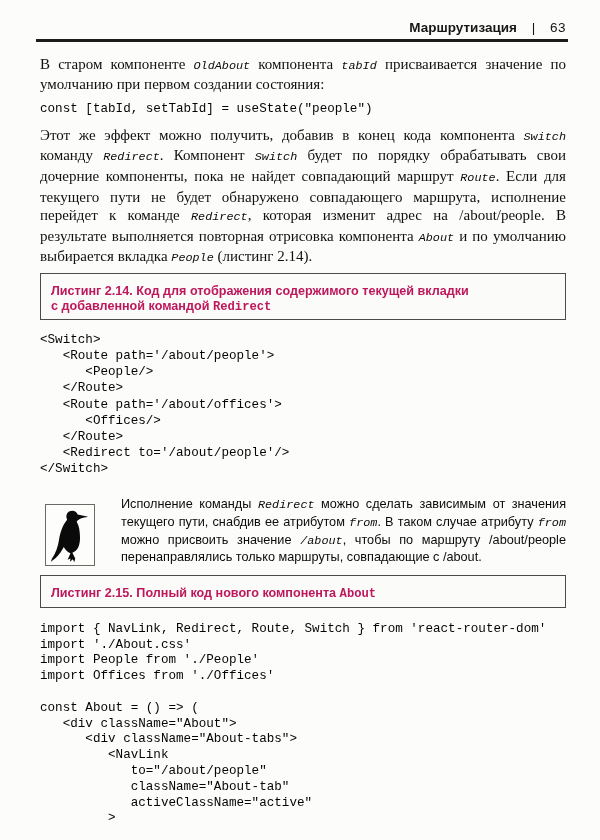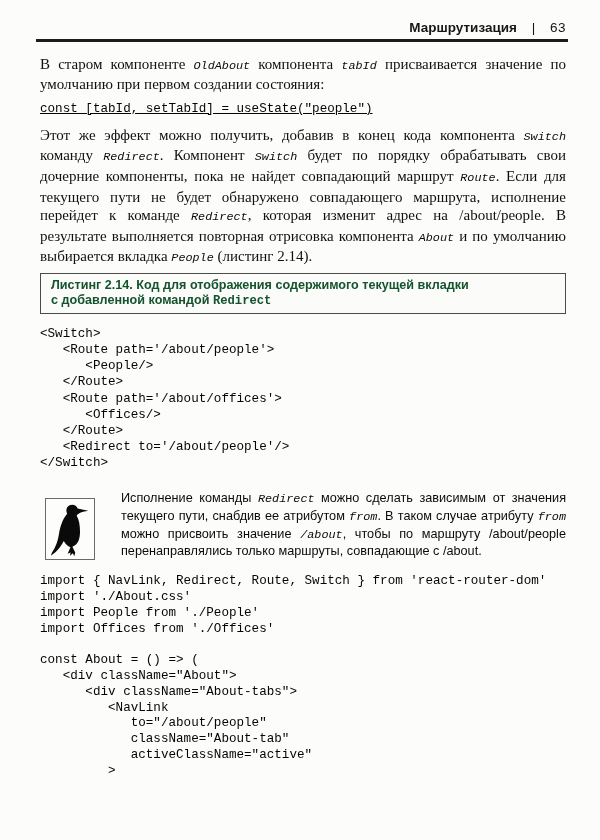--- a/index.html
+++ b/index.html
@@ -41,32 +41,32 @@
   }
   
   pre.codeblock{
     margin:12px 0 0 0;
     font-family:"Liberation Mono", monospace;
     font-size:12.6px;
     line-height:16.1px;
     color:#050505;
     white-space:pre;
   }
-  pre.codeblock.small{margin-top:7px;text-decoration:underline;}
+  pre.codeblock.small{margin-top:7px;}
   
   .listing-box{
     margin-top:5px;
     border:1.5px solid #4b4b47;
     background:#fbfbf9;
-    padding:4px 10px 5px 10px;
+    padding:10px 10px 5px 10px;
     font-family:"Liberation Sans", sans-serif;
     font-weight:bold;
     font-size:12.6px;
     line-height:14.6px;
-    color:#14532d;
+    color:#be185d;
   }
   .listing-box .mono{
     font-family:"Liberation Mono", monospace;
     font-size:12.2px;
     font-weight:bold;
   }
   .listing-box.mt8{margin-top:9px;}
   
   .note{
     margin-top:18px;
@@ -126,20 +126,23 @@
   <div class="note">
     <div class="note-icon">
       <svg width="42" height="54" viewBox="0 0 44 56" aria-hidden="true">
         <path fill="#0a0a0a" d="M41 9 L30 6.5 C29 2.5 24 1.5 21 3.5 C18 5.5 17.5 9 19 12 C14 18 11.5 26 10.5 33 C9.5 40 7 47 3 53 L2 56 L7 52 C10.5 48.5 13.5 44.5 15.5 40.5 C17 43.5 19.5 46 22.5 47 L19.5 54 L22.5 52.5 L22 56 L25 53.5 L26.5 56.5 L27.5 52.5 L24.5 46.5 C30 45 32.5 39 32.5 31 C32.5 24 31.5 18 29 14 C30.5 11.5 35 10 41 9 Z"></path>
       </svg>
     </div>
     <p class="note-text"><span>Исполнение команды </span><span class="mono">Redirect</span><span> можно сделать зависимым от значения текущего пути, снабдив ее атрибутом </span><span class="mono">from</span><span>. В таком случае атрибуту </span><span class="mono">from</span><span> можно присвоить значение </span><span class="mono">/about</span><span>, чтобы по маршруту /about/people перенаправлялись только маршруты, совпадающие с /about.</span></p>
   </div>
 
 
+  <div class="listing-box mt8">
+    <span><span>Листинг 2.15. Полный код нового компонента </span><span class="mono">About</span></span>
+  </div>
 
   <pre class="codeblock" style="margin-top:14px;line-height:15.8px">import { NavLink, Redirect, Route, Switch } from 'react-router-dom'
 import './About.css'
 import People from './People'
 import Offices from './Offices'
 
 const About = () =&gt; (
    &lt;div className="About"&gt;
       &lt;div className="About-tabs"&gt;
          &lt;NavLink

